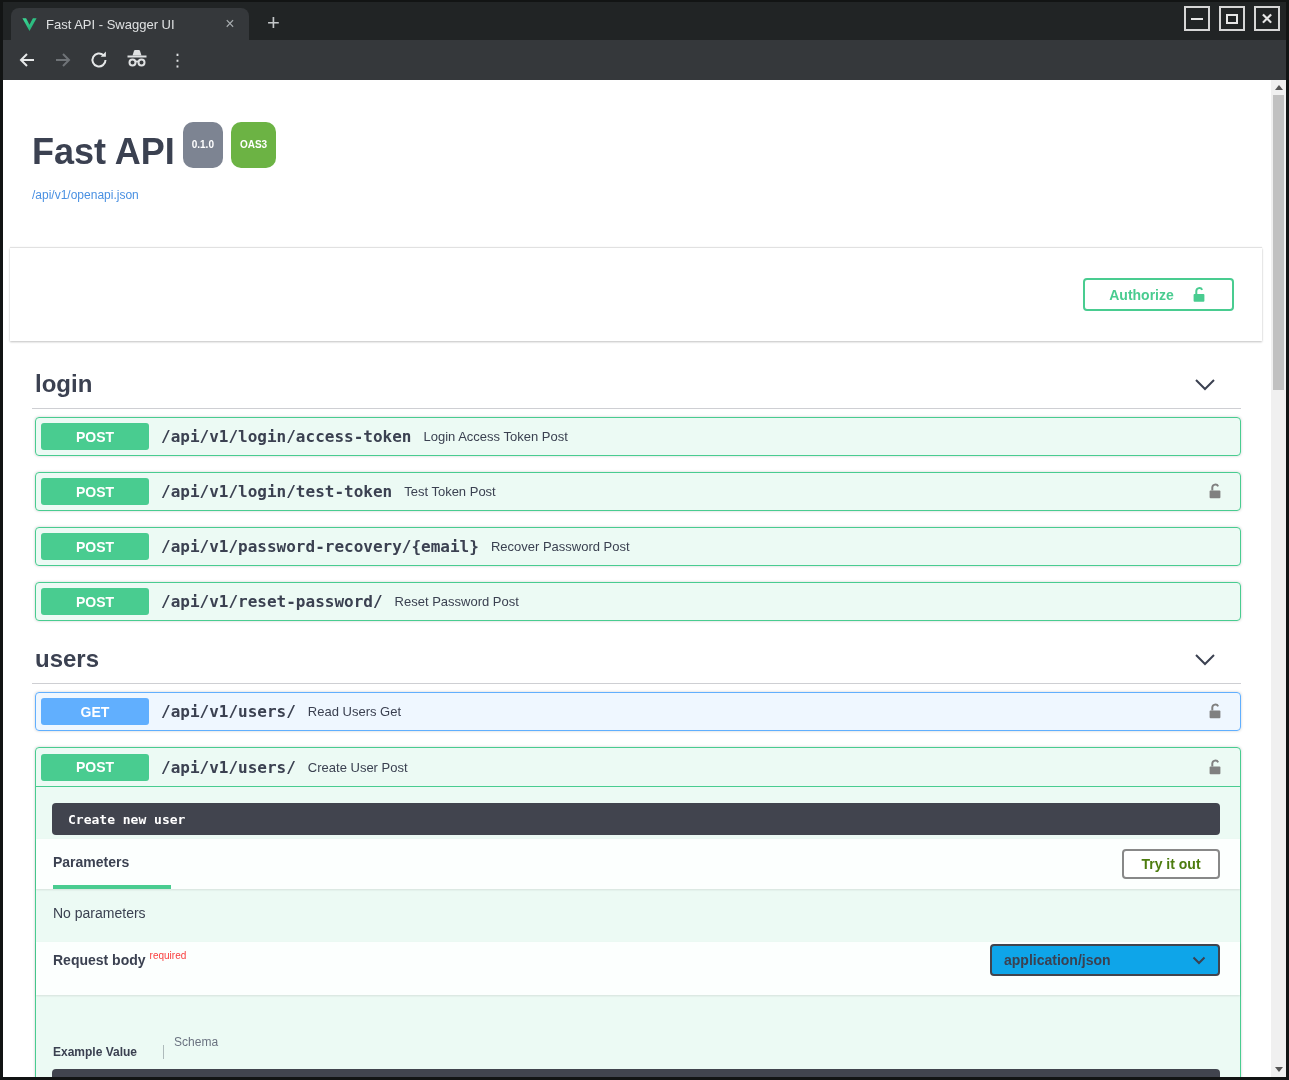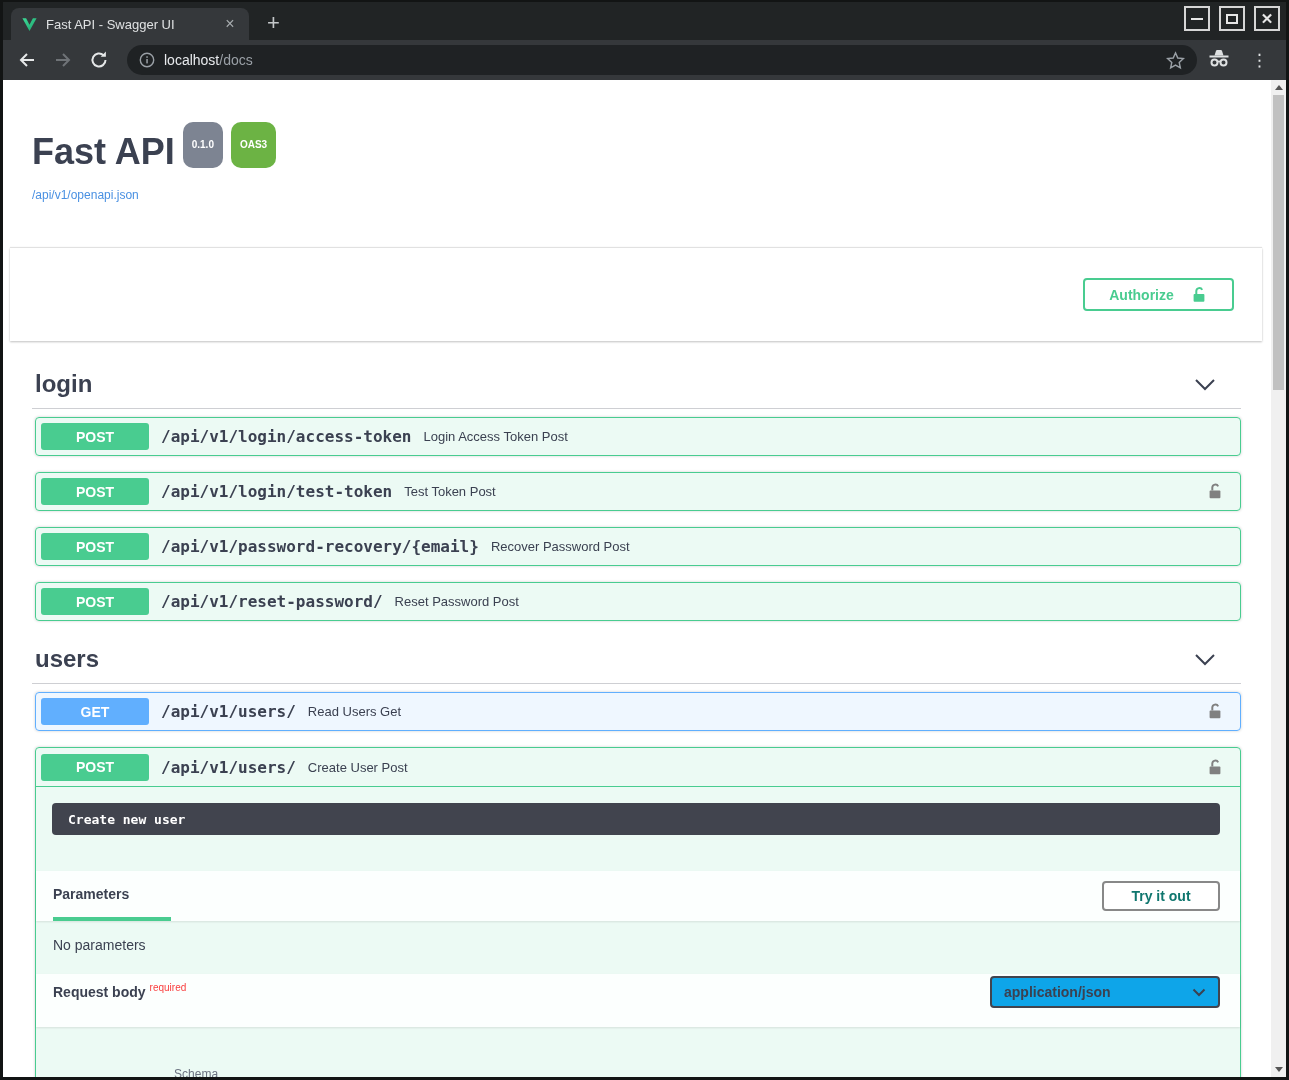--- a/index.html
+++ b/index.html
@@ -67,27 +67,27 @@
   .op-summary { font-size:13px; color:#3b4151; margin-left:12px; }
   .op-lock { margin-left:auto; margin-right:16px; display:flex; align-items:center; cursor:pointer; }
 
   .opblock-expanded { margin:16px 0 0 3px; width:1206px; border:1px solid #49cc90; border-radius:4px;
     background:rgba(73,204,144,.1); box-shadow:0 0 3px rgba(0,0,0,.19); }
   .opblock-expanded .op-row-header { height:39px; display:flex; align-items:center; border-bottom:1px solid #49cc90; }
 
   .desc-bar { margin:16px 20px 0 16px; height:32px; background:#41444e; border-radius:4px; color:#fff;
     font-family:"DejaVu Sans Mono", monospace; font-size:13px; font-weight:bold; display:flex; align-items:center; padding-left:16px; }
 
-  .opblock-section-header { margin-top:36px; height:50px; background:rgba(255,255,255,.85);
+  .opblock-section-header { margin-top:4px; height:50px; background:rgba(255,255,255,.85);
     box-shadow:0 1px 2px rgba(0,0,0,.1); display:flex; align-items:center; justify-content:space-between;
     padding:0 20px 0 17px; }
   .param-tab { height:50px; display:flex; align-items:center; font-size:14px; font-weight:bold; color:#3b4151;
     border-bottom:4px solid #49cc90; padding:0 42px 0 0; cursor:pointer; }
-  .btn-tryout { width:118px; height:30px; background:#fff; border:2px solid #888; border-radius:4px;
-    font-size:14px; font-weight:bold; color:#0f766e; cursor:pointer; font-family:"Liberation Sans", sans-serif; }
+  .btn-tryout { width:98px; height:30px; background:#fff; border:2px solid #888; border-radius:4px;
+    font-size:14px; font-weight:bold; color:#4d7c0f; cursor:pointer; font-family:"Liberation Sans", sans-serif; }
   .no-params { padding:16px 0 21px 17px; font-size:14px; color:#3b4151; }
 
   .reqbody-header { height:53px; background:rgba(255,255,255,.85); box-shadow:0 1px 2px rgba(0,0,0,.1);
     display:flex; align-items:center; justify-content:space-between; padding:0 20px 17px 17px; }
   .reqbody-label { font-size:14px; font-weight:bold; color:#3b4151; }
   .required-flag { color:#f93e3e; font-size:10px; position:relative; top:-6px; margin-left:4px; font-weight:normal; }
   .ct-select { width:230px; height:32px; border:2px solid #41444e; border-radius:4px; background:#0ea5e9;
     display:flex; align-items:center; justify-content:space-between; padding:0 12px; font-size:14px;
     font-weight:bold; color:#3b4151; cursor:pointer; }
 
@@ -149,34 +149,20 @@
         <svg width="20" height="20" viewBox="0 0 20 20">
           <path d="M10 4 L16 10 L10 16 M16 10 H3" fill="none" stroke="#6f7377" stroke-width="2"></path>
         </svg>
       </span>
       <span class="nav-ic">
         <svg width="20" height="20" viewBox="0 0 20 20">
           <path d="M16.5 10 a6.5 6.5 0 1 1 -2-4.7" fill="none" stroke="#e6e8e9" stroke-width="2"></path>
           <path d="M16.9 1.5 v5.2 h-5.2 z" fill="#e6e8e9"></path>
         </svg>
       </span>
-      <div class="urlbar">
-        <svg width="16" height="16" viewBox="0 0 16 16">
-          <circle cx="8" cy="8" r="6.7" fill="none" stroke="#9aa0a6" stroke-width="1.4"></circle>
-          <rect x="7.3" y="7" width="1.5" height="4.4" fill="#9aa0a6"></rect>
-          <rect x="7.3" y="4.3" width="1.5" height="1.5" fill="#9aa0a6"></rect>
-        </svg>
-        <span class="url-host">localhost</span>
-          <span class="url-path">/docs</span>
-        <span class="url-star">
-          <svg width="19" height="19" viewBox="0 0 20 20">
-            <path d="M10 2 L12.4 7.4 L18.3 8 L13.9 12 L15.1 17.8 L10 14.8 L4.9 17.8 L6.1 12 L1.7 8 L7.6 7.4 Z" fill="none" stroke="#9aa0a6" stroke-width="1.5"></path>
-          </svg>
-        </span>
-      </div>
       <div class="tool-right">
         <span>
           <svg width="24" height="20" viewBox="0 0 24 20">
             <path d="M2.5 8.5 h19" stroke="#dfe1e2" stroke-width="2" fill="none"></path>
             <path d="M7.5 7.5 L9 2.8 a1.2 1.2 0 0 1 1.1-.8 h3.8 a1.2 1.2 0 0 1 1.1.8 L16.5 7.5 Z" fill="#dfe1e2"></path>
             <circle cx="7.5" cy="14.5" r="3" fill="none" stroke="#dfe1e2" stroke-width="2"></circle>
             <circle cx="16.5" cy="14.5" r="3" fill="none" stroke="#dfe1e2" stroke-width="2"></circle>
             <path d="M10.5 14 q1.5 -1.2 3 0" stroke="#dfe1e2" stroke-width="1.6" fill="none"></path>
           </svg>
         </span>

